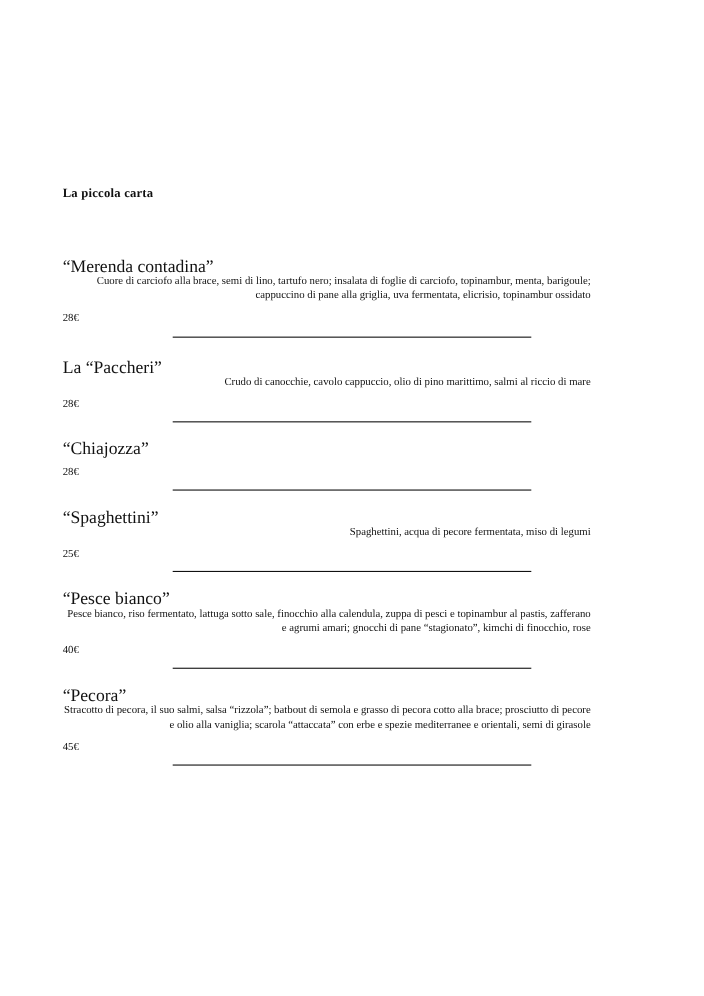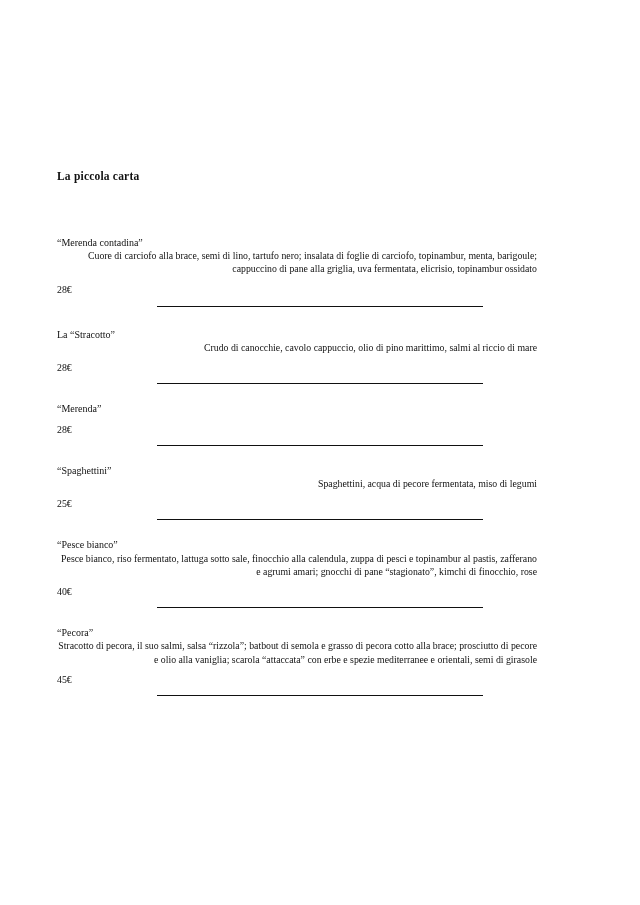--- a/index.html
+++ b/index.html
@@ -38,21 +38,21 @@
     list-style: none;
     padding-top: 53px;
   }
 
   .menu-item {
     margin: 0;
     padding: 0;
   }
 
   .item-name {
-    font-size: 10px;
+    font-size: 16px;
     line-height: 13.2px;
     margin: 0;
     white-space: pre;
   }
 
   .item-desc {
     font-size: 9.8px;
     line-height: 13.2px;
     margin: 0;
     max-width: 480px;
@@ -96,30 +96,30 @@
     <li class="menu-item">
       <div class="item-name">“Merenda contadina”</div>
       <div class="item-desc">Cuore di carciofo alla brace, semi di lino, tartufo nero; insalata di foglie di carciofo, topinambur, menta, barigoule; cappuccino di pane alla griglia, uva fermentata, elicrisio, topinambur ossidato</div>
       <div class="item-price">28€</div>
       <div class="rule-wrap">
         <hr class="item-rule">
       </div>
     </li>
 
     <li class="menu-item">
-      <div class="item-name">La “Stracotto”</div>
+      <div class="item-name">La “Paccheri”</div>
       <div class="item-desc">Crudo di canocchie, cavolo cappuccio, olio di pino marittimo, salmi al riccio di mare</div>
       <div class="item-price">28€</div>
       <div class="rule-wrap tight">
         <hr class="item-rule">
       </div>
     </li>
 
     <li class="menu-item">
-      <div class="item-name">“Merenda”</div>
+      <div class="item-name">“Chiajozza”</div>
       <div class="item-price">28€</div>
       <div class="rule-wrap tight">
         <hr class="item-rule">
       </div>
     </li>
 
     <li class="menu-item">
       <div class="item-name">“Spaghettini”</div>
       <div class="item-desc">Spaghettini, acqua di pecore fermentata, miso di legumi</div>
       <div class="item-price">25€</div>

